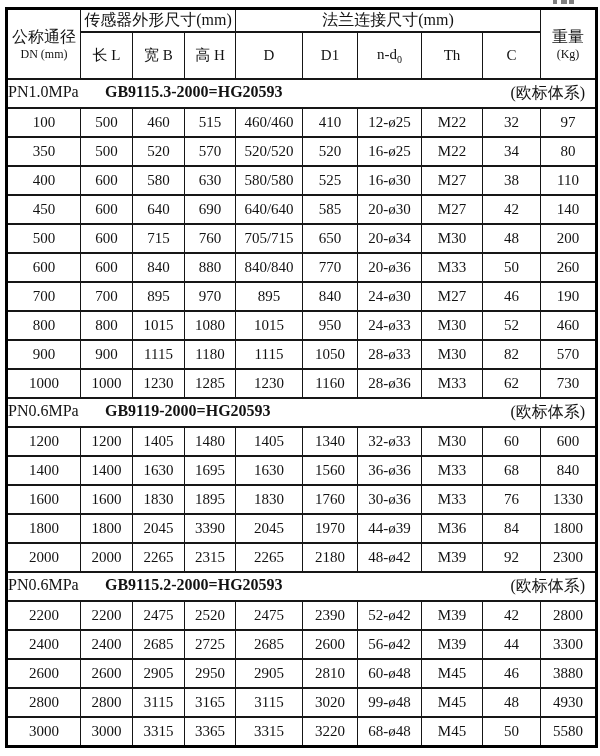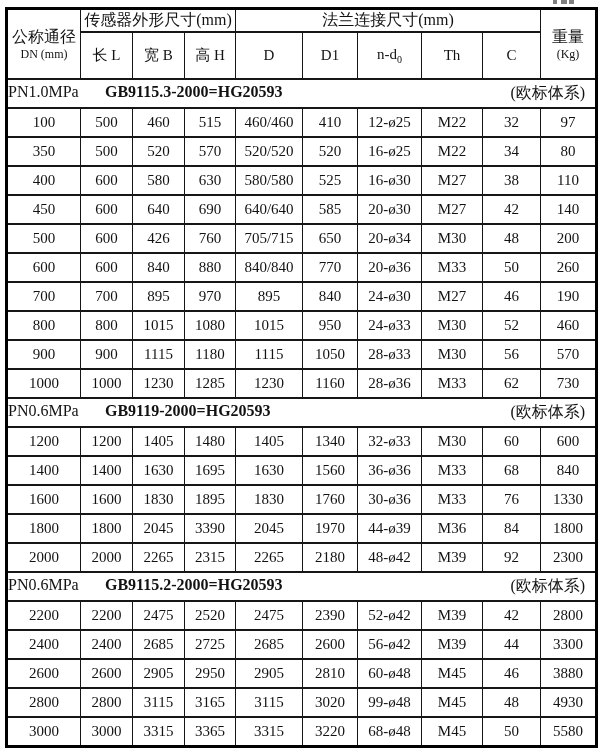--- a/index.html
+++ b/index.html
@@ -152,21 +152,21 @@
         <td>640/640</td>
         <td>585</td>
         <td>20-ø30</td>
         <td>M27</td>
         <td>42</td>
         <td>140</td>
       </tr>
       <tr>
         <td>500</td>
         <td>600</td>
-        <td>426</td>
+        <td>715</td>
         <td>760</td>
         <td>705/715</td>
         <td>650</td>
         <td>20-ø34</td>
         <td>M30</td>
         <td>48</td>
         <td>200</td>
       </tr>
       <tr>
         <td>600</td>
@@ -206,21 +206,21 @@
       </tr>
       <tr>
         <td>900</td>
         <td>900</td>
         <td>1115</td>
         <td>1180</td>
         <td>1115</td>
         <td>1050</td>
         <td>28-ø33</td>
         <td>M30</td>
-        <td>56</td>
+        <td>82</td>
         <td>570</td>
       </tr>
       <tr>
         <td>1000</td>
         <td>1000</td>
         <td>1230</td>
         <td>1285</td>
         <td>1230</td>
         <td>1160</td>
         <td>28-ø36</td>

